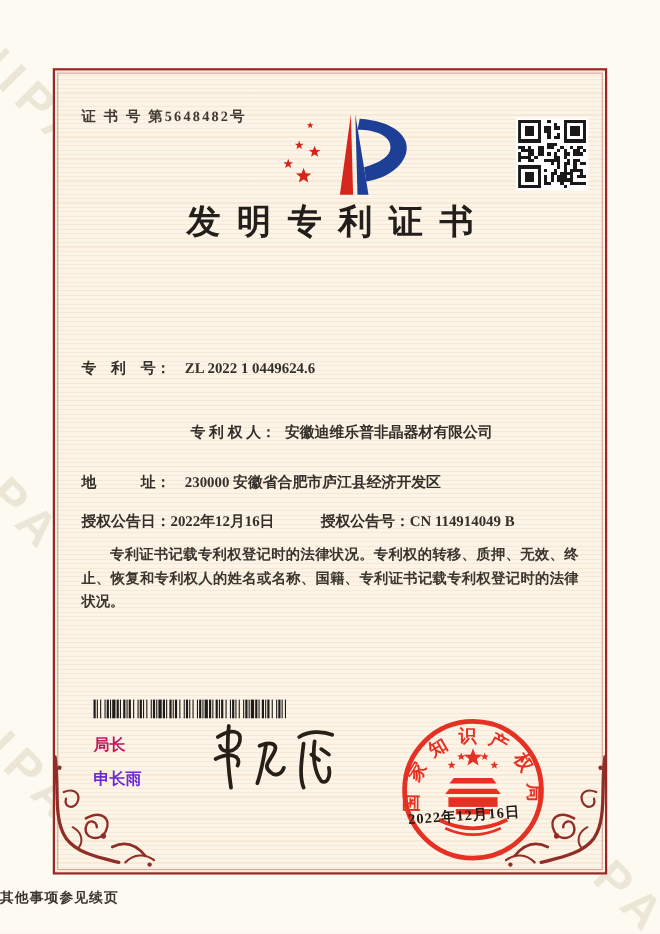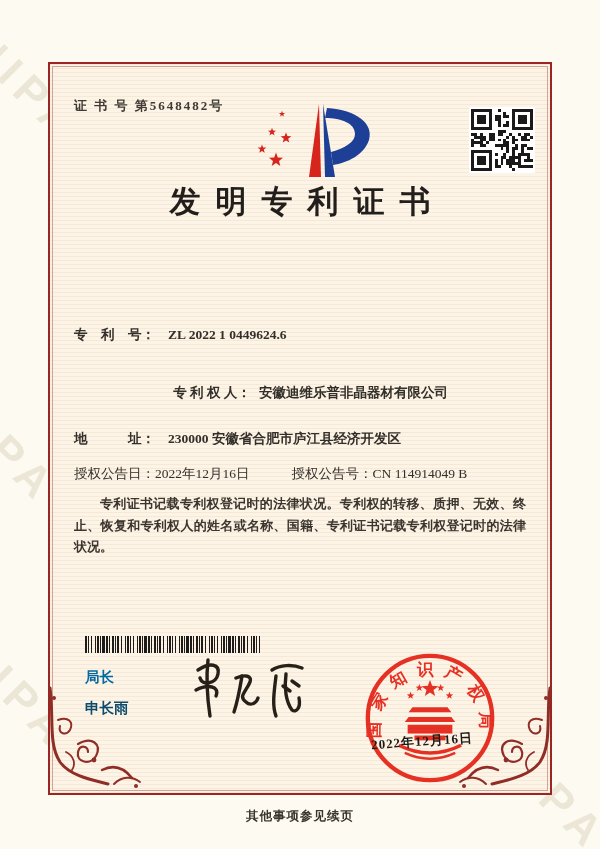--- a/index.html
+++ b/index.html
@@ -35,39 +35,39 @@
   .logo{position:absolute; left:243px; top:102px; z-index:2;}
   .qr{position:absolute; left:469px; top:107px; width:66px; height:66px; background:#fff; z-index:2; padding:2px; box-sizing:border-box;}
   .title{
     position:absolute; left:0; right:0; top:181px; z-index:2; text-align:center;
     font-size:31px; font-weight:bold; letter-spacing:15px; text-indent:15px; color:#211e1b;
   }
   
   .row{position:absolute; left:74px; width:465px; z-index:2; font-size:13.5px; font-weight:bold; white-space:nowrap;}
   .row .lbl{display:inline-block; min-width:94px;}
   .r0{top:248px;} .r1{top:293px;} .r2{top:326px;} .r3{top:361px;} .r4{top:384px;text-align:center;} .r5{top:430px;}
-  .grant{position:absolute; left:74px; top:465px; z-index:2; font-size:13.5px; font-weight:normal; white-space:nowrap;}
+  .grant{position:absolute; left:74px; top:465px; z-index:2; font-size:13.5px; font-weight:bold; white-space:nowrap;}
   .grant .pair2{margin-left:42px;}
   
   .body-text{position:absolute; left:74px; top:493px; width:452px; z-index:2;}
   .body-text p{margin:0; font-size:13px; font-weight:bold; line-height:21.5px; text-indent:2em; text-align:justify; color:#3a352e;}
   
   .barcode{position:absolute; left:85px; top:636px; width:178px; height:17px; z-index:2; display:flex; align-items:stretch;}
   .barcode i{display:block; background:#1d1c1a;}
-  .issuer-title{position:absolute; left:85px; top:668px; z-index:2; font-family:"Liberation Sans","DejaVu Sans",sans-serif; font-size:14.5px; font-weight:bold; color:#0369a1;}
-  .issuer-name{position:absolute; left:85px; top:699px; z-index:2; font-family:"Liberation Sans","DejaVu Sans",sans-serif; font-size:14.5px; font-weight:bold; color:#0c4a6e;}
+  .issuer-title{position:absolute; left:85px; top:668px; z-index:2; font-family:"Liberation Sans","DejaVu Sans",sans-serif; font-size:14.5px; font-weight:bold; color:#be185d;}
+  .issuer-name{position:absolute; left:85px; top:699px; z-index:2; font-family:"Liberation Sans","DejaVu Sans",sans-serif; font-size:14.5px; font-weight:bold; color:#6d28d9;}
   .signature{position:absolute; left:180px; top:648px; z-index:3;}
   .seal{position:absolute; left:362px; top:650px; z-index:3; opacity:.95; mix-blend-mode:multiply;}
   .seal-date{
     position:absolute; left:371px; top:732px; width:120px; z-index:4;
     font-size:13px; font-weight:bold; letter-spacing:1px; color:#1d1a16;
     transform:rotate(-4deg); white-space:nowrap;
   }
   .page-indicator{position:absolute; left:0; right:0; top:770px; z-index:2; text-align:center; font-size:11.5px; color:#3a352e;}
-  .footer-note{position:absolute; left:0; right:0; top:808px; z-index:2; text-align:center; font-size:12.5px; font-weight:bold; letter-spacing:1px; color:#3a352e;}
+  .footer-note{position:absolute; left:0; right:0; top:808px; z-index:2; font-size:12.5px; font-weight:bold; letter-spacing:1px; color:#3a352e;}
 </style>
 </head>
 <body>
 
 <div class="page">
 
   <span class="wm" style="left:-34px; top:-8px;">CNIPA</span>
   <span class="wm faint" style="left:196px; top:54px;">CNIPA</span>
   <span class="wm" style="left:352px; top:250px;">CNIPA</span>
   <span class="wm" style="left:-58px; top:352px;">CNIPA</span>

